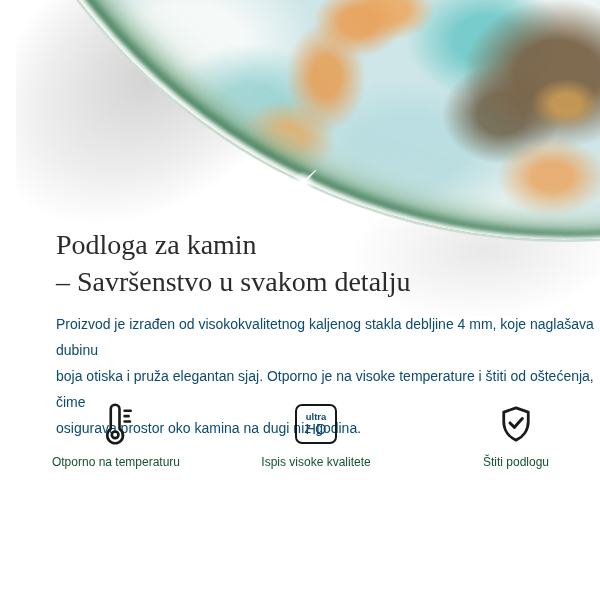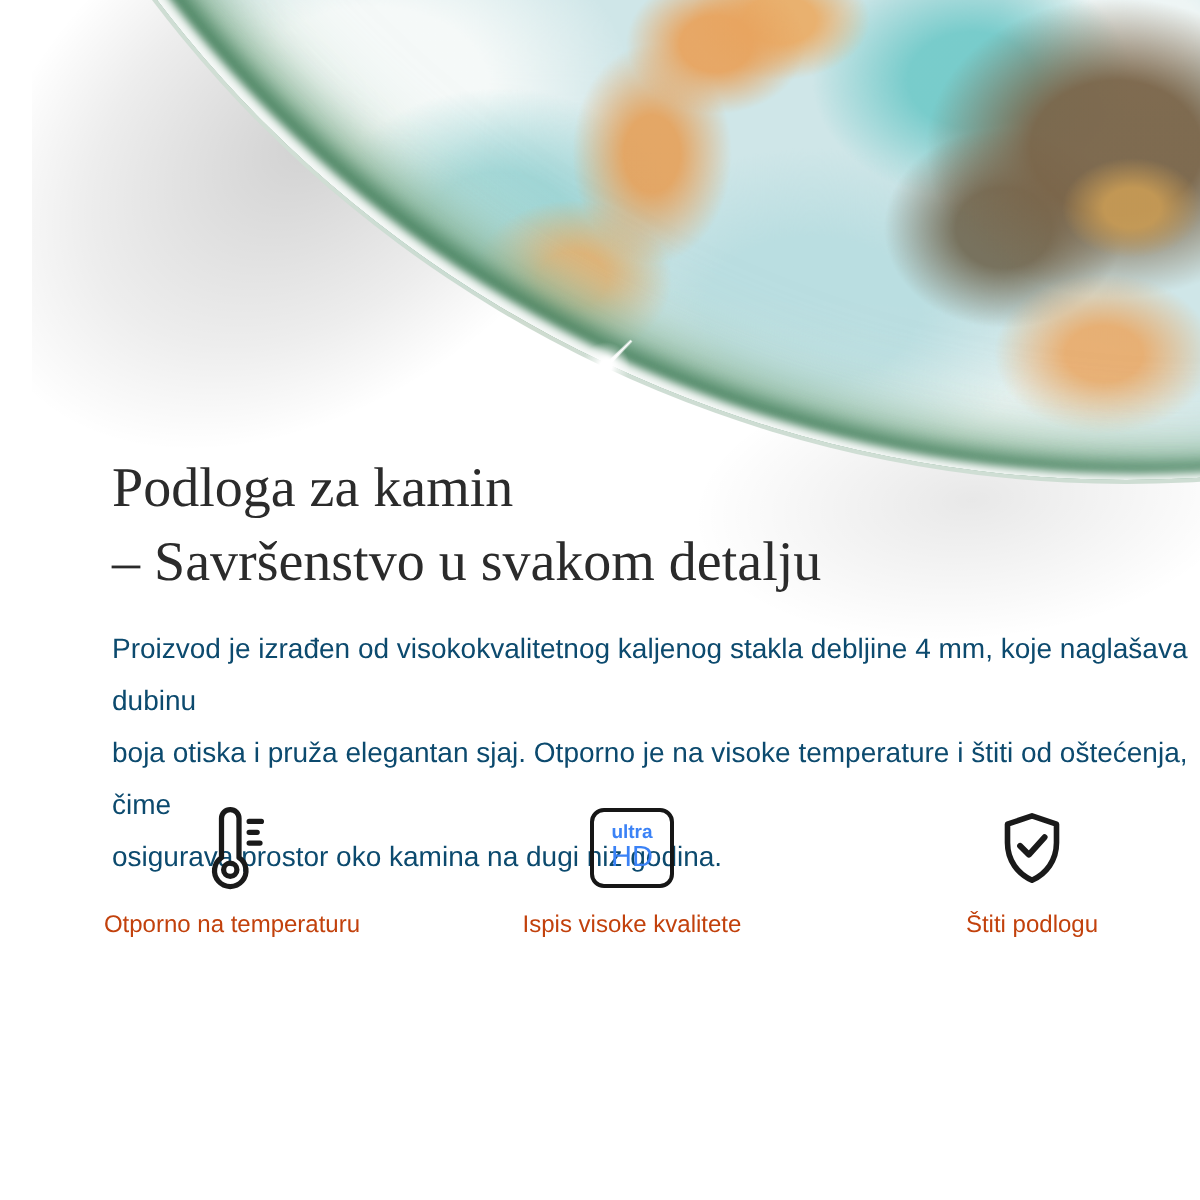--- a/index.html
+++ b/index.html
@@ -66,26 +66,26 @@
     position:absolute;left:40px;top:311px;z-index:3;
     font-size:14px;line-height:26px;color:#0c4a6e;
   }
   
   .features{
     position:absolute;left:0;top:400px;width:600px;z-index:3;
     display:grid;grid-template-columns:repeat(3,1fr);row-gap:17px;
   }
   .feature{display:flex;flex-direction:column;align-items:center;}
   .icon-slot{height:48px;display:flex;align-items:center;justify-content:center;}
-  .feature-label{margin-top:7px;font-size:12px;color:#c2410c;line-height:14px;}
+  .feature-label{margin-top:7px;font-size:12px;color:#14532d;line-height:14px;}
   .ico{stroke:#1a1a1a;fill:none;stroke-width:1.5;stroke-linecap:round;stroke-linejoin:round;}
   .ico44{stroke:#1a1a1a;fill:none;stroke-width:2;stroke-linecap:round;}
   .uhd-box{
     width:42px;height:40px;box-sizing:border-box;border:2.6px solid #161616;border-radius:7px;
-    display:flex;flex-direction:column;justify-content:center;align-items:center;color:#3b82f6;
+    display:flex;flex-direction:column;justify-content:center;align-items:center;color:#0c4a6e;
   }
   .uhd-top{font-size:9.5px;font-weight:700;line-height:1;}
   .uhd-bottom{font-size:14.5px;font-weight:400;line-height:1;margin-top:1px;}
   .polished{
     width:42px;height:34px;
     background:repeating-linear-gradient(135deg,#161616 0 3.5px,transparent 3.5px 8px);
     clip-path:polygon(0% 100%,72% 0%,100% 100%);
   }
   .thickness{display:flex;flex-direction:column;align-items:center;}
   .stem{width:2.6px;height:7px;background:#161616;}

